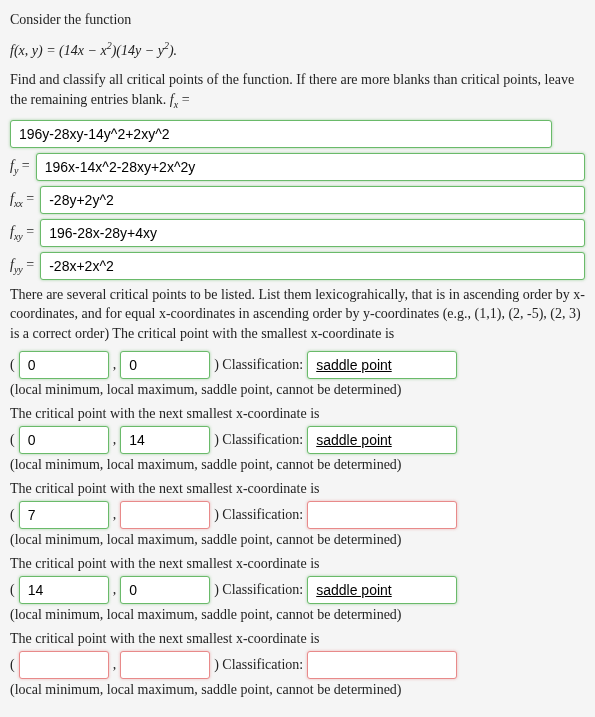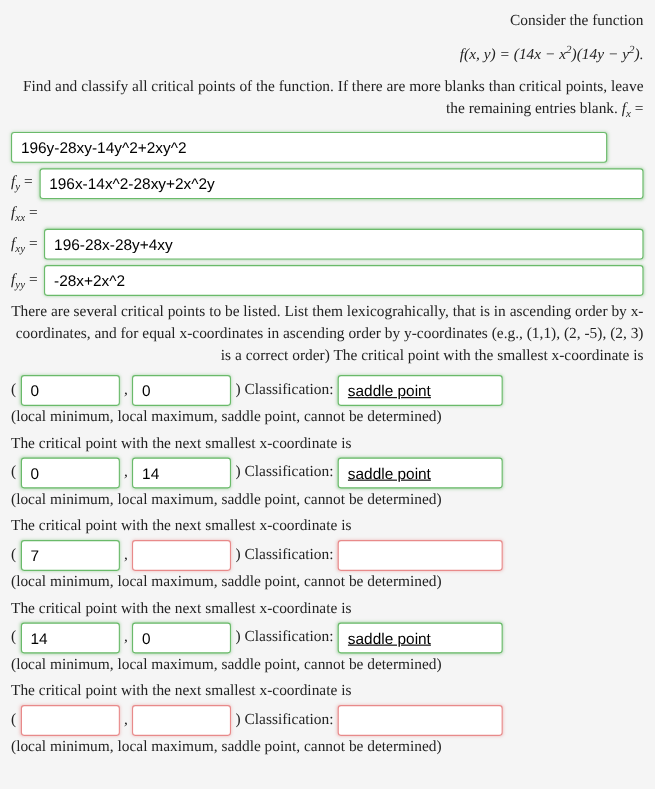--- a/index.html
+++ b/index.html
@@ -10,24 +10,23 @@
       font-size: 14px;
       background: #f5f5f5;
       color: #222;
       margin: 0;
       padding: 10px;
       width: 595px;
     }
     .problem-text {
       margin-bottom: 8px;
       line-height: 1.4;
-      text-align: right;
     }
     .equation-center {
-      text-align: right;
+      text-align: left;
       margin: 10px 0 12px;
       font-style: italic;
     }
     .math-var {
       font-style: italic;
     }
     .sup {
       font-size: 10px;
       vertical-align: super;
     }
@@ -108,20 +107,21 @@
   <input type="text" class="wide-input correct" value="196y-28xy-14y^2+2xy^2" style="">
 </div>
 
 <div class="input-row">
   <span class="input-label"><span class="math-var">f</span><span class="sub">y</span> =</span>
   <input type="text" class="med-input correct" value="196x-14x^2-28xy+2x^2y" style="">
 </div>
 
 <div class="input-row">
   <span class="input-label"><span class="math-var">f</span><span class="sub">xx</span> =</span>
+  <input type="text" class="med-input correct" value="-28y+2y^2" style="">
 </div>
 
 <div class="input-row">
   <span class="input-label"><span class="math-var">f</span><span class="sub">xy</span> =</span>
   <input type="text" class="med-input correct" value="196-28x-28y+4xy" style="">
 </div>
 
 <div class="input-row">
   <span class="input-label"><span class="math-var">f</span><span class="sub">yy</span> =</span>
   <input type="text" class="med-input correct" value="-28x+2x^2" style="">

